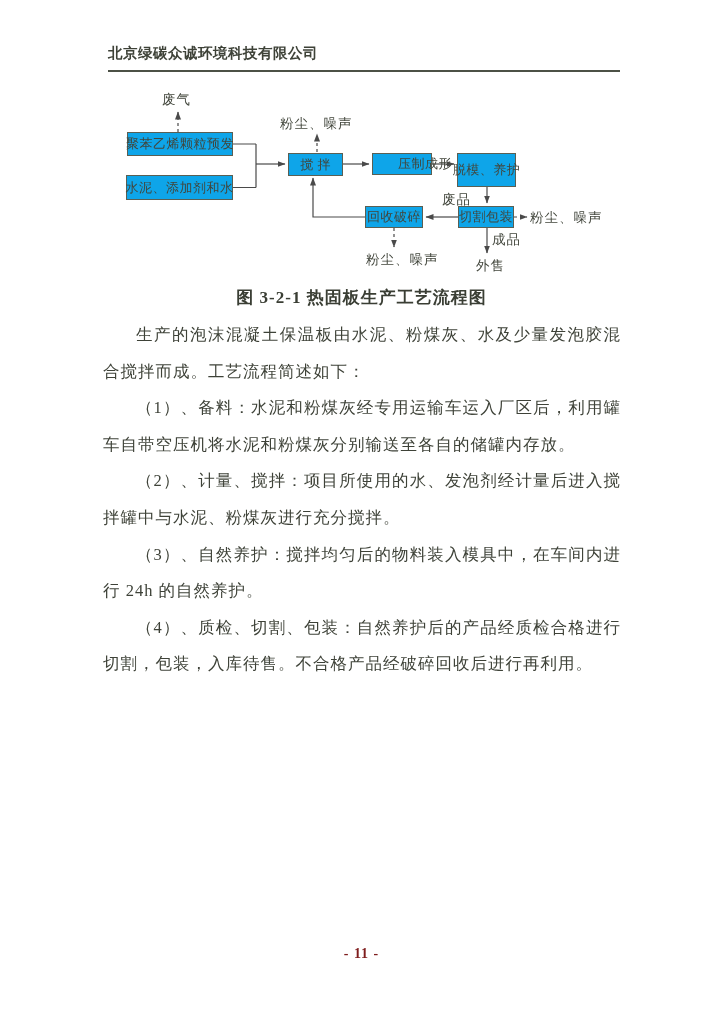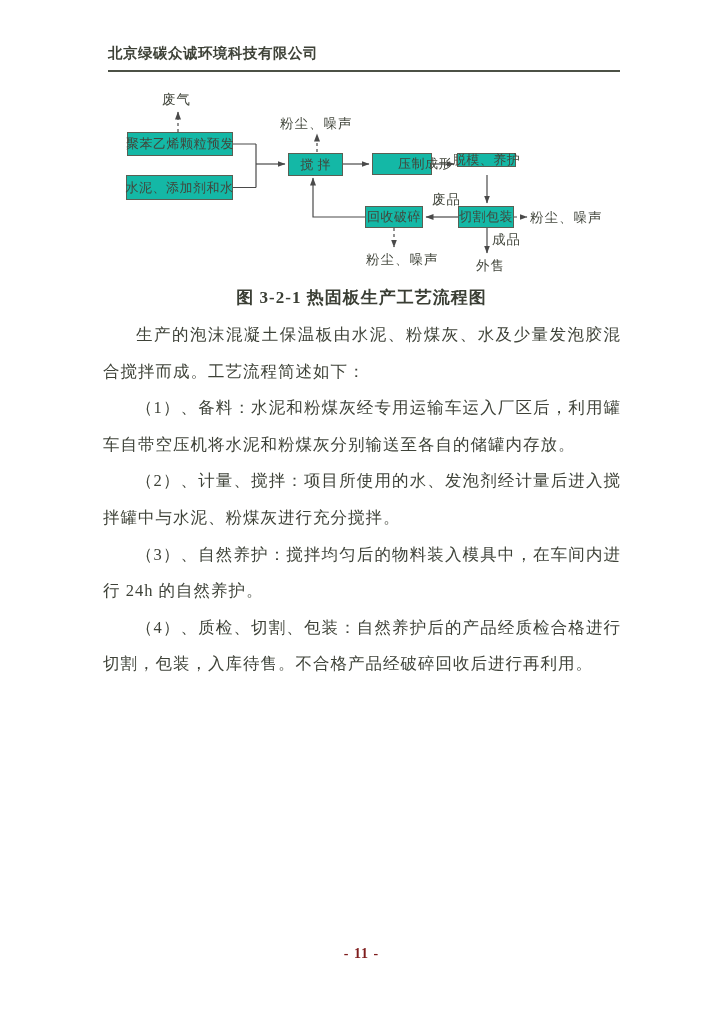--- a/index.html
+++ b/index.html
@@ -19,37 +19,37 @@
     padding-bottom:7px;
     border-bottom:2px solid #4c5146;
     font-size:14.5px; font-weight:bold; letter-spacing:0.5px;
   }
   .header .archive { display:flex; gap:14px; }
 
   
   .flowchart { position:absolute; left:100px; top:88px; width:523px; height:198px; font-size:13px; }
   .fc-arrows { position:absolute; left:0; top:0; width:523px; height:198px; }
   .fc-box {
-    position:absolute; border:1px solid #5a5f53; background:#14b8a6;
+    position:absolute; border:1px solid #5a5f53; background:#0ea5e9;
     display:flex; align-items:center; justify-content:center;
     white-space:nowrap; color:#42463c; letter-spacing:0.5px;
   }
   .fc-label { position:absolute; white-space:nowrap; color:#42463c; font-size:13.5px; letter-spacing:1px; }
 
   .box-a { left:27px;  top:44px;  width:106px; height:24px; }
   .box-b { left:26px;  top:87px;  width:107px; height:25px; }
   .box-c { left:188px; top:65px;  width:55px;  height:23px; }
   .box-d { left:272px; top:65px;  width:60px;  height:22px;padding-left:46px; }
-  .box-e { left:357px; top:65px;  width:59px;  height:14px; }
+  .box-e { left:357px; top:65px;  width:59px;  height:34px; }
   .box-f { left:358px; top:118px; width:56px;  height:22px; }
   .box-g { left:265px; top:118px; width:58px;  height:22px; }
 
   .lbl-waste-gas   { left:62px;  top:3px;text-align:center;   }
   .lbl-dust-top    { left:180px; top:27px;  }
-  .lbl-scrap       { left:332px; top:103px;text-align:center; }
+  .lbl-scrap       { left:342px; top:103px;text-align:center; }
   .lbl-dust-right  { left:430px; top:121px; }
   .lbl-product     { left:392px; top:143px; }
   .lbl-sale        { left:376px; top:169px; }
   .lbl-dust-bottom { left:266px; top:163px; }
 
   
   .caption {
     position:absolute; left:0; top:286px; width:723px;
     text-align:center; font-weight:bold; font-size:17px; letter-spacing:1px;
     color:#3a3e34;

